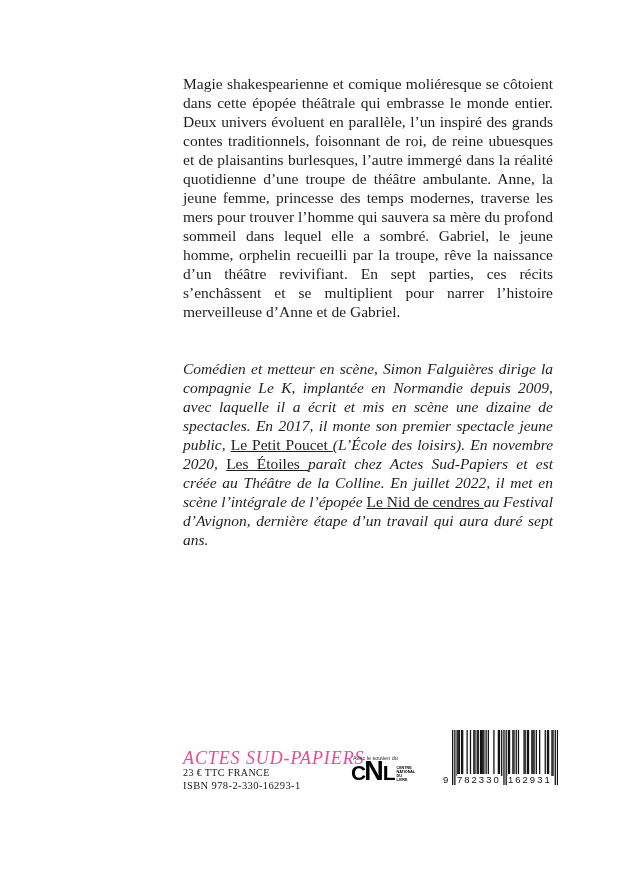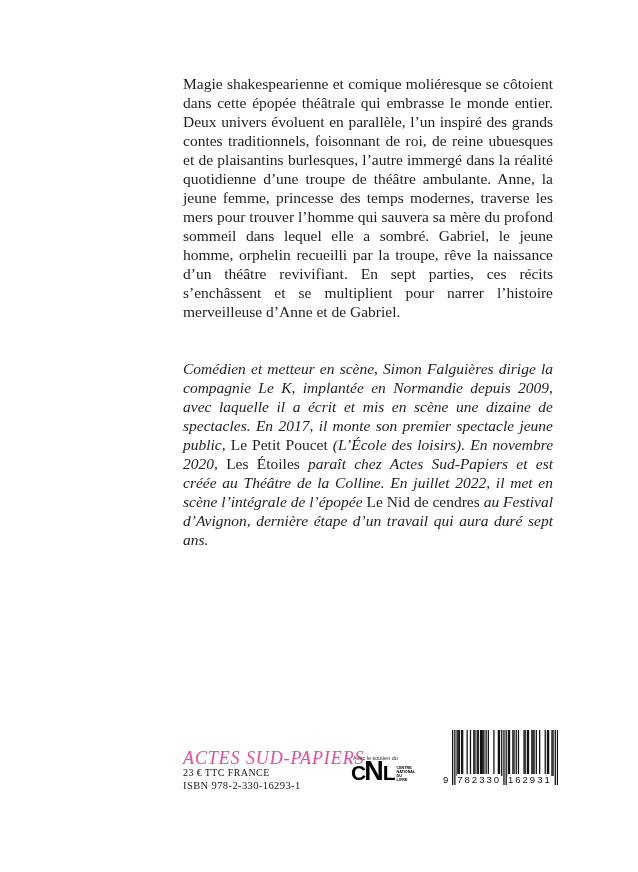--- a/index.html
+++ b/index.html
@@ -4,21 +4,21 @@
 <style>
   html,body { margin:0; padding:0; background:#ffffff; }
   .page {
     position:relative; width:638px; height:872px; background:#ffffff;
     font-family:"Liberation Serif", serif; color:#1e1e1e; overflow:hidden;
   }
   .text-col { position:absolute; left:183px; top:74px; width:370px; }
   .text-col p { margin:0; font-size:15.5px; line-height:19px; text-align:justify; }
   .quote { margin-top:19px !important; }
   .bio { margin-top:38px !important; font-style:italic; }
-  .bio .rm { font-style:normal; }
+  .bio .rm { font-style:normal;text-decoration:underline; }
 
   .pub-logo {
     position:absolute; left:183px; top:748px;
     font-style:italic; font-size:18px; letter-spacing:0.9px; color:#ec4899;
   }
   .price {
     position:absolute; left:183px; top:767px;
     font-size:10px; letter-spacing:0.4px; color:#171717;
   }
   .isbn {
@@ -41,21 +41,21 @@
     display:inline-block; font-size:3.7px; line-height:4px; font-weight:bold;
     width:13px; margin-left:2px; margin-top:2px; color:#000;
   }
 
   .barcode { position:absolute; left:452px; top:730px; width:106px; height:64px; }
   .barcode svg { display:block; }
   .barcode-digits {
     font-family:"Liberation Sans", sans-serif; font-size:9.5px; color:#111;
   }
   .bd-prefix   { position:absolute; left:-9px; top:44px; }
-  .bd-left     { position:absolute; left:5px;  top:44px; width:44px; text-align:right; letter-spacing:2px; background:#fff; }
+  .bd-left     { position:absolute; left:5px;  top:44px; width:44px; text-align:left; letter-spacing:2px; background:#fff; }
   .bd-right    { position:absolute; left:56px; top:44px; width:42px; text-align:right; letter-spacing:2px; background:#fff; }
 </style>
 </head>
 <body>
 
 <div class="page">
 
   <div class="text-col">
     <p class="synopsis">Magie shakespearienne et comique moliéresque se côtoient dans cette épopée théâtrale qui embrasse le monde entier. Deux univers évoluent en parallèle, l’un inspiré des grands contes traditionnels, foisonnant de roi, de reine ubuesques et de plaisantins burlesques, l’autre immergé dans la réalité quotidienne d’une troupe de théâtre ambulante. Anne, la jeune femme, princesse des temps modernes, traverse les mers pour trouver l’homme qui sauvera sa mère du profond sommeil dans lequel elle a sombré. Gabriel, le jeune homme, orphelin recueilli par la troupe, rêve la naissance d’un théâtre revivifiant. En sept parties, ces récits s’enchâssent et se multiplient pour narrer l’histoire merveilleuse d’Anne et de Gabriel.</p>
     <p class="bio"><span class="it">Comédien et metteur en scène, Simon Falguières dirige la compagnie Le K, implantée en Normandie depuis 2009, avec laquelle il a écrit et mis en scène une dizaine de spectacles. En 2017, il monte son premier spectacle jeune public, </span><span class="rm">Le Petit Poucet </span><span class="it">(L’École des loisirs). En novembre 2020, </span><span class="rm">Les Étoiles </span><span class="it">paraît chez Actes Sud-Papiers et est créée au Théâtre de la Colline. En juillet 2022, il met en scène l’intégrale de l’épopée </span><span class="rm">Le Nid de cendres </span><span class="it">au Festival d’Avignon, dernière étape d’un travail qui aura duré sept ans.</span></p>

